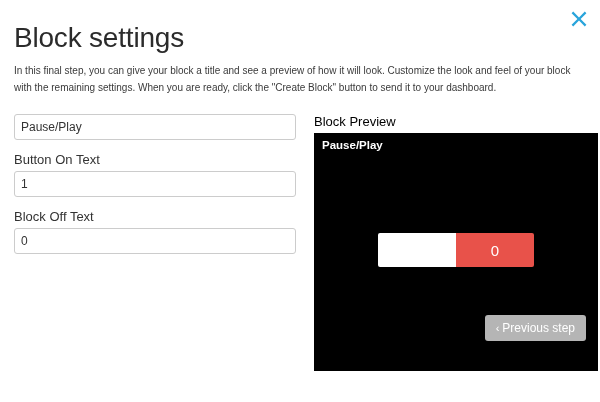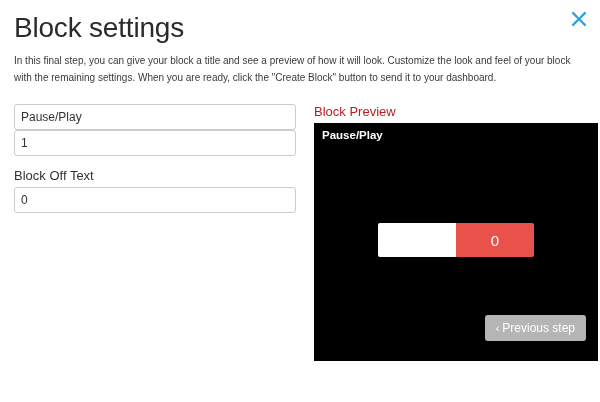--- a/index.html
+++ b/index.html
@@ -12,21 +12,21 @@
     background: #ffffff;
     font-family: "Liberation Sans", sans-serif;
     color: #333333;
     overflow: hidden;
   }
   .dialog {
     position: relative;
     width: 600px;
     height: 351px;
     box-sizing: border-box;
-    padding: 12px 14px 0 14px;
+    padding: 22px 14px 0 14px;
   }
   .close-btn {
     position: absolute;
     top: 10px;
     right: 12px;
     width: 18px;
     height: 18px;
     cursor: pointer;
     line-height: 1;
   }
@@ -71,21 +71,21 @@
     border-radius: 3px;
     padding: 3px 6px;
     font-size: 12px;
     font-family: "Liberation Sans", sans-serif;
     color: #333333;
     background: #ffffff;
     outline: none;
   }
   .preview-label {
     font-size: 13px;
-    color: #b91c1c;
+    color: #000000;
     margin: 0 0 4px 0;
   }
   .preview-box {
     position: relative;
     width: 284px;
     height: 238px;
     background: #000000;
     box-sizing: border-box;
   }
   .preview-title {
@@ -161,20 +161,21 @@
 
   <h1 class="title">Block settings</h1>
 
   <p class="intro">In this final step, you can give your block a title and see a preview of how it will look. Customize the look and feel of your block with the remaining settings. When you are ready, click the "Create Block" button to send it to your dashboard.</p>
 
   <div class="columns">
 
     <div class="left-col">
       <input class="text-input" type="text" value="Pause/Play" style="">
 
+      <div class="field-label spaced">Button On Text</div>
       <input class="text-input" type="text" value="1" style="">
 
       <div class="field-label spaced">Block Off Text</div>
       <input class="text-input" type="text" value="0" style="">
     </div>
 
     <div class="right-col">
       <div class="preview-label">Block Preview</div>
       <div class="preview-box">
         <div class="preview-title">Pause/Play</div>

